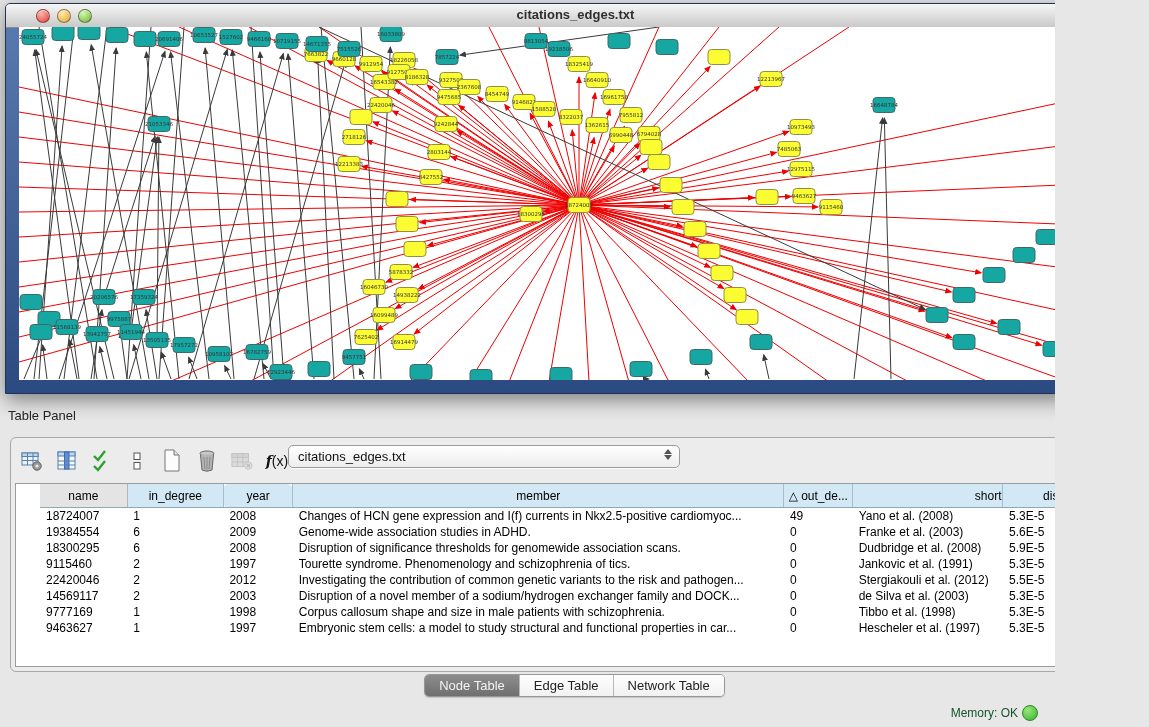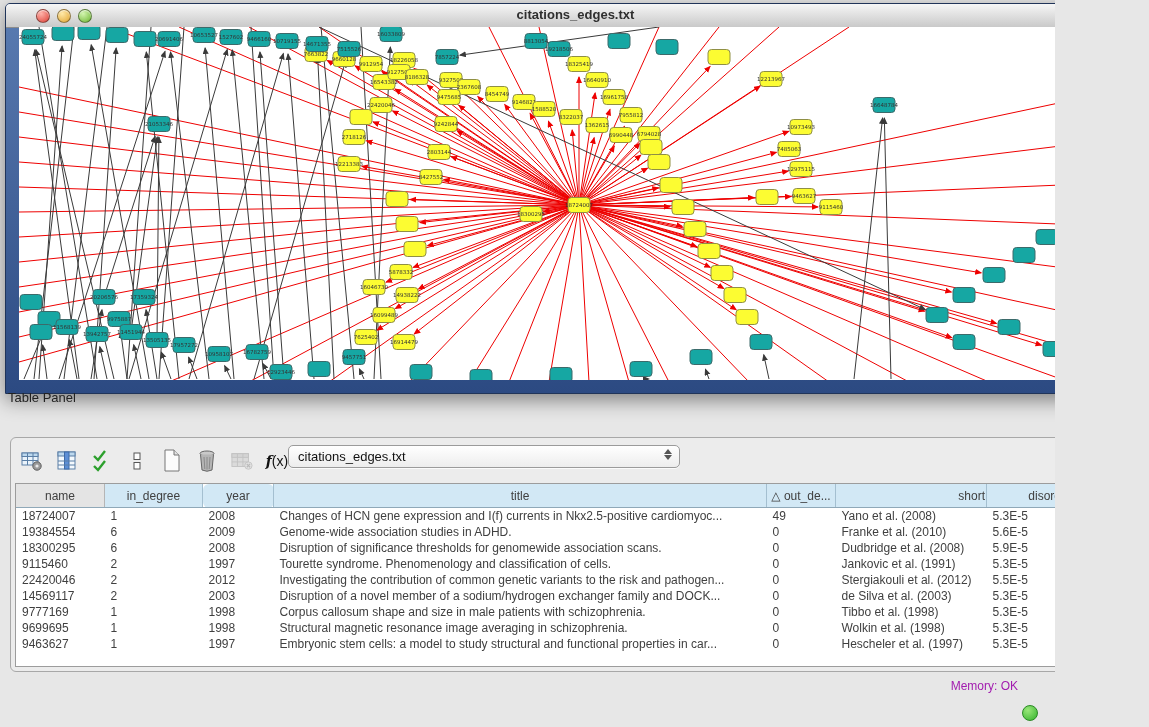--- a/index.html
+++ b/index.html
@@ -20,57 +20,57 @@
   .canvas-wrap{position:absolute;left:13px;right:13px;top:23px;bottom:13px;background:#fff;overflow:hidden;}
   .corner-grip{position:absolute;right:2px;bottom:1px;width:12px;height:12px;
     background:repeating-linear-gradient(135deg,transparent 0 2px,#9fb3d4 2px 3px);}
   .er{stroke:#ee0000;stroke-width:1;}
   .ek{stroke:#3a3a3a;stroke-width:1;}
   .nt{fill:#16a7a3;stroke:#3c6a6a;stroke-width:1;}
   .ny{fill:#fcfc32;stroke:#8f8f45;stroke-width:1;}
   .nl{font-size:5.5px;fill:#333;text-anchor:middle;font-family:"DejaVu Sans",sans-serif;}
 
   
-  .panel-header{position:absolute;left:0;top:379px;width:1149px;height:36px;}
+  .panel-header{position:absolute;left:0;top:397px;width:1149px;height:36px;}
   .panel-title{position:absolute;left:8px;top:11px;font-size:13px;color:#222;}
   .panel-btns{position:absolute;right:12px;top:9px;display:flex;gap:12px;align-items:center;}
   .close-x{font-size:15px;font-weight:bold;color:#1a1a1a;line-height:14px;cursor:default;}
 
   .content-panel{position:absolute;left:10px;top:437px;width:1129px;height:235px;background:#ececec;
     border:1px solid #a8a8a8;border-radius:6px;box-sizing:border-box;}
   .toolbar{position:absolute;left:10px;top:8px;height:30px;display:flex;align-items:center;gap:13px;}
   .tb-icon{width:22px;height:22px;display:flex;align-items:center;justify-content:center;}
   .fx{font-size:14px;color:#111;}
   .fx i{font-family:"DejaVu Serif",serif;font-weight:bold;}
   .combo{position:absolute;left:277px;top:7px;width:392px;height:23px;border:1px solid #9b9b9b;border-radius:5px;
     background:linear-gradient(#ffffff,#ededed);font-size:13px;color:#111;line-height:22px;padding-left:9px;box-sizing:border-box;
     box-shadow:0 1px 0 rgba(255,255,255,.8);}
   .combo-arrows{position:absolute;right:7px;top:3px;display:flex;flex-direction:column;gap:1px;}
   .combo-arrows span{width:0;height:0;border-left:4px solid transparent;border-right:4px solid transparent;}
   .ca-up{border-bottom:5px solid #555;}
   .ca-dn{border-top:5px solid #555;}
 
   .table-area{position:absolute;left:4px;top:45px;right:4px;bottom:4px;background:#fff;border:1px solid #9c9c9c;overflow:hidden;}
-  table.grid{border-collapse:collapse;table-layout:fixed;font-size:12px;color:#404040;}
+  table.grid{border-collapse:collapse;table-layout:fixed;font-size:12px;color:#000000;margin-left:24px;}
   table.grid th{height:21px;font-weight:normal;text-align:center;background:#d2e8f5;border-right:1px solid #a4bfd0;border-bottom:1px solid #8fa8b8;overflow:hidden;white-space:nowrap;}
   table.grid th.first{background:#e4e4e4;border-right:1px solid #b5b5b5;}
   table.grid td{height:16px;padding:0 0 0 6px;overflow:hidden;white-space:nowrap;}
   .scrollbar{position:absolute;right:0;top:22px;bottom:0;width:15px;background:linear-gradient(to right,#fdfdfd,#f1f1f1);border-left:1px solid #ddd;}
   .thumb{position:absolute;left:3px;top:3px;width:9px;height:26px;border-radius:5px;background:#b3b3b3;}
 
   
   .tabs{position:absolute;left:0;top:674px;width:1149px;display:flex;justify-content:center;}
   .seg{display:flex;border:1px solid #979797;border-radius:5px;overflow:hidden;background:#fdfdfd;box-shadow:0 1px 1px rgba(0,0,0,.15);}
   .seg button{font-family:"Liberation Sans",sans-serif;font-size:13px;border:none;background:linear-gradient(#fefefe,#f1f1f1);
     padding:3px 14px;color:#222;border-right:1px solid #b9b9b9;cursor:default;}
   .seg button:last-child{border-right:none;}
   .seg button.active{background:linear-gradient(#8d8d8d,#6f6f6f);color:#f3f3f3;}
 
   
-  .memory{position:absolute;right:37px;top:679px;font-size:12px;color:#a21caf;line-height:15px;margin-left:32px;}
+  .memory{position:absolute;right:37px;top:706px;font-size:12px;color:#14532d;line-height:15px;margin-left:32px;}
   .mem-dot{position:absolute;right:17px;top:705px;width:14px;height:14px;border-radius:50%;
     background:radial-gradient(circle at 35% 30%,#9ae87a,#33b22c);border:1px solid #2a8a24;}
 </style>
 </head>
 <body>
 
 <div class="app">
 
   <div class="graph-window">
     <div class="titlebar">
@@ -530,21 +530,21 @@
         </span>
     </div>
 
     <div class="table-area">
       <table class="grid" id="grid">
           <thead>
             <tr>
               <th class="first" style="width: 86px;">name</th>
               <th style="width: 95px;">in_degree</th>
               <th style="width: 68px; border-radius: 6px;">year</th>
-              <th style="width: 490px;">title</th>
+              <th style="width: 490px;">member</th>
               <th style="width: 66px;">△ out_de...</th>
               <th style="width: 148px; text-align: right;">short</th>
               <th style="width: 130px;">disorders</th>
             </tr>
           </thead>
           <tbody>
             <tr>
               <td>18724007</td>
               <td>1</td>
               <td>2008</td>
@@ -552,37 +552,37 @@
               <td>49</td>
               <td>Yano et al. (2008)</td>
               <td>5.3E-5</td>
             </tr>
             <tr>
               <td>19384554</td>
               <td>6</td>
               <td>2009</td>
               <td>Genome-wide association studies in ADHD.</td>
               <td>0</td>
-              <td>Franke et al. (2010)</td>
+              <td>Franke et al. (2003)</td>
               <td>5.6E-5</td>
             </tr>
             <tr>
               <td>18300295</td>
               <td>6</td>
               <td>2008</td>
               <td>Disruption of significance thresholds for genomewide association scans.</td>
               <td>0</td>
               <td>Dudbridge et al. (2008)</td>
               <td>5.9E-5</td>
             </tr>
             <tr>
               <td>9115460</td>
               <td>2</td>
               <td>1997</td>
-              <td>Tourette syndrome. Phenomenology and classification of cells.</td>
+              <td>Tourette syndrome. Phenomenology and schizophrenia of tics.</td>
               <td>0</td>
               <td>Jankovic et al. (1991)</td>
               <td>5.3E-5</td>
             </tr>
             <tr>
               <td>22420046</td>
               <td>2</td>
               <td>2012</td>
               <td>Investigating the contribution of common genetic variants to the risk and pathogen...</td>
               <td>0</td>
@@ -601,42 +601,40 @@
             <tr>
               <td>9777169</td>
               <td>1</td>
               <td>1998</td>
               <td>Corpus callosum shape and size in male patients with schizophrenia.</td>
               <td>0</td>
               <td>Tibbo et al. (1998)</td>
               <td>5.3E-5</td>
             </tr>
             <tr>
-              <td>9699695</td>
-              <td>1</td>
-              <td>1998</td>
-              <td>Structural magnetic resonance image averaging in schizophrenia.</td>
-              <td>0</td>
-              <td>Wolkin et al. (1998)</td>
-              <td>5.3E-5</td>
-            </tr>
-            <tr>
               <td>9463627</td>
               <td>1</td>
               <td>1997</td>
               <td>Embryonic stem cells: a model to study structural and functional properties in car...</td>
               <td>0</td>
               <td>Hescheler et al. (1997)</td>
               <td>5.3E-5</td>
             </tr>
           </tbody>
         </table>
       <div class="scrollbar">
         <div class="thumb"></div>
       </div>
     </div>
   </div>
 
+  <div class="tabs">
+    <div class="seg">
+      <button class="active">Node Table</button>
+      <button>Edge Table</button>
+      <button>Network Table</button>
+    </div>
+  </div>
 
   <span class="memory">Memory: OK</span>
   <span class="mem-dot"></span>
 
 </div>
 
 </body></html>

